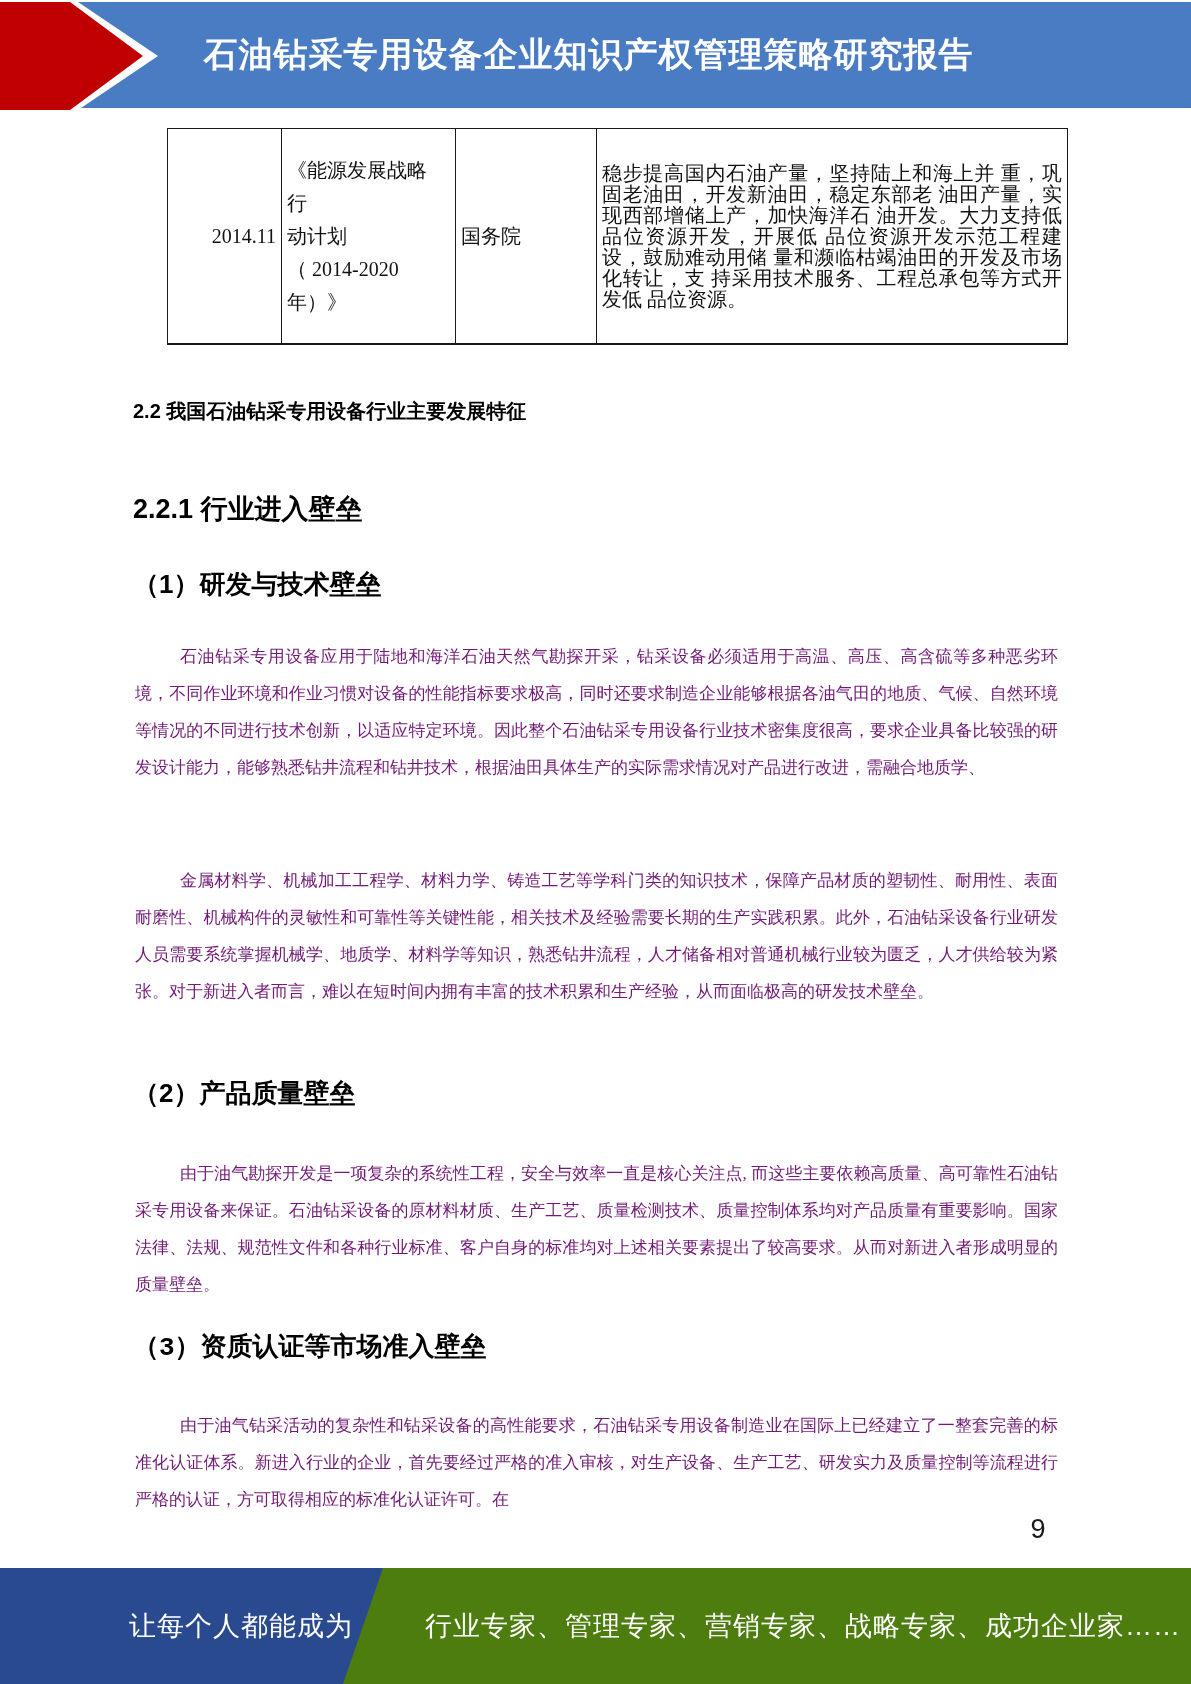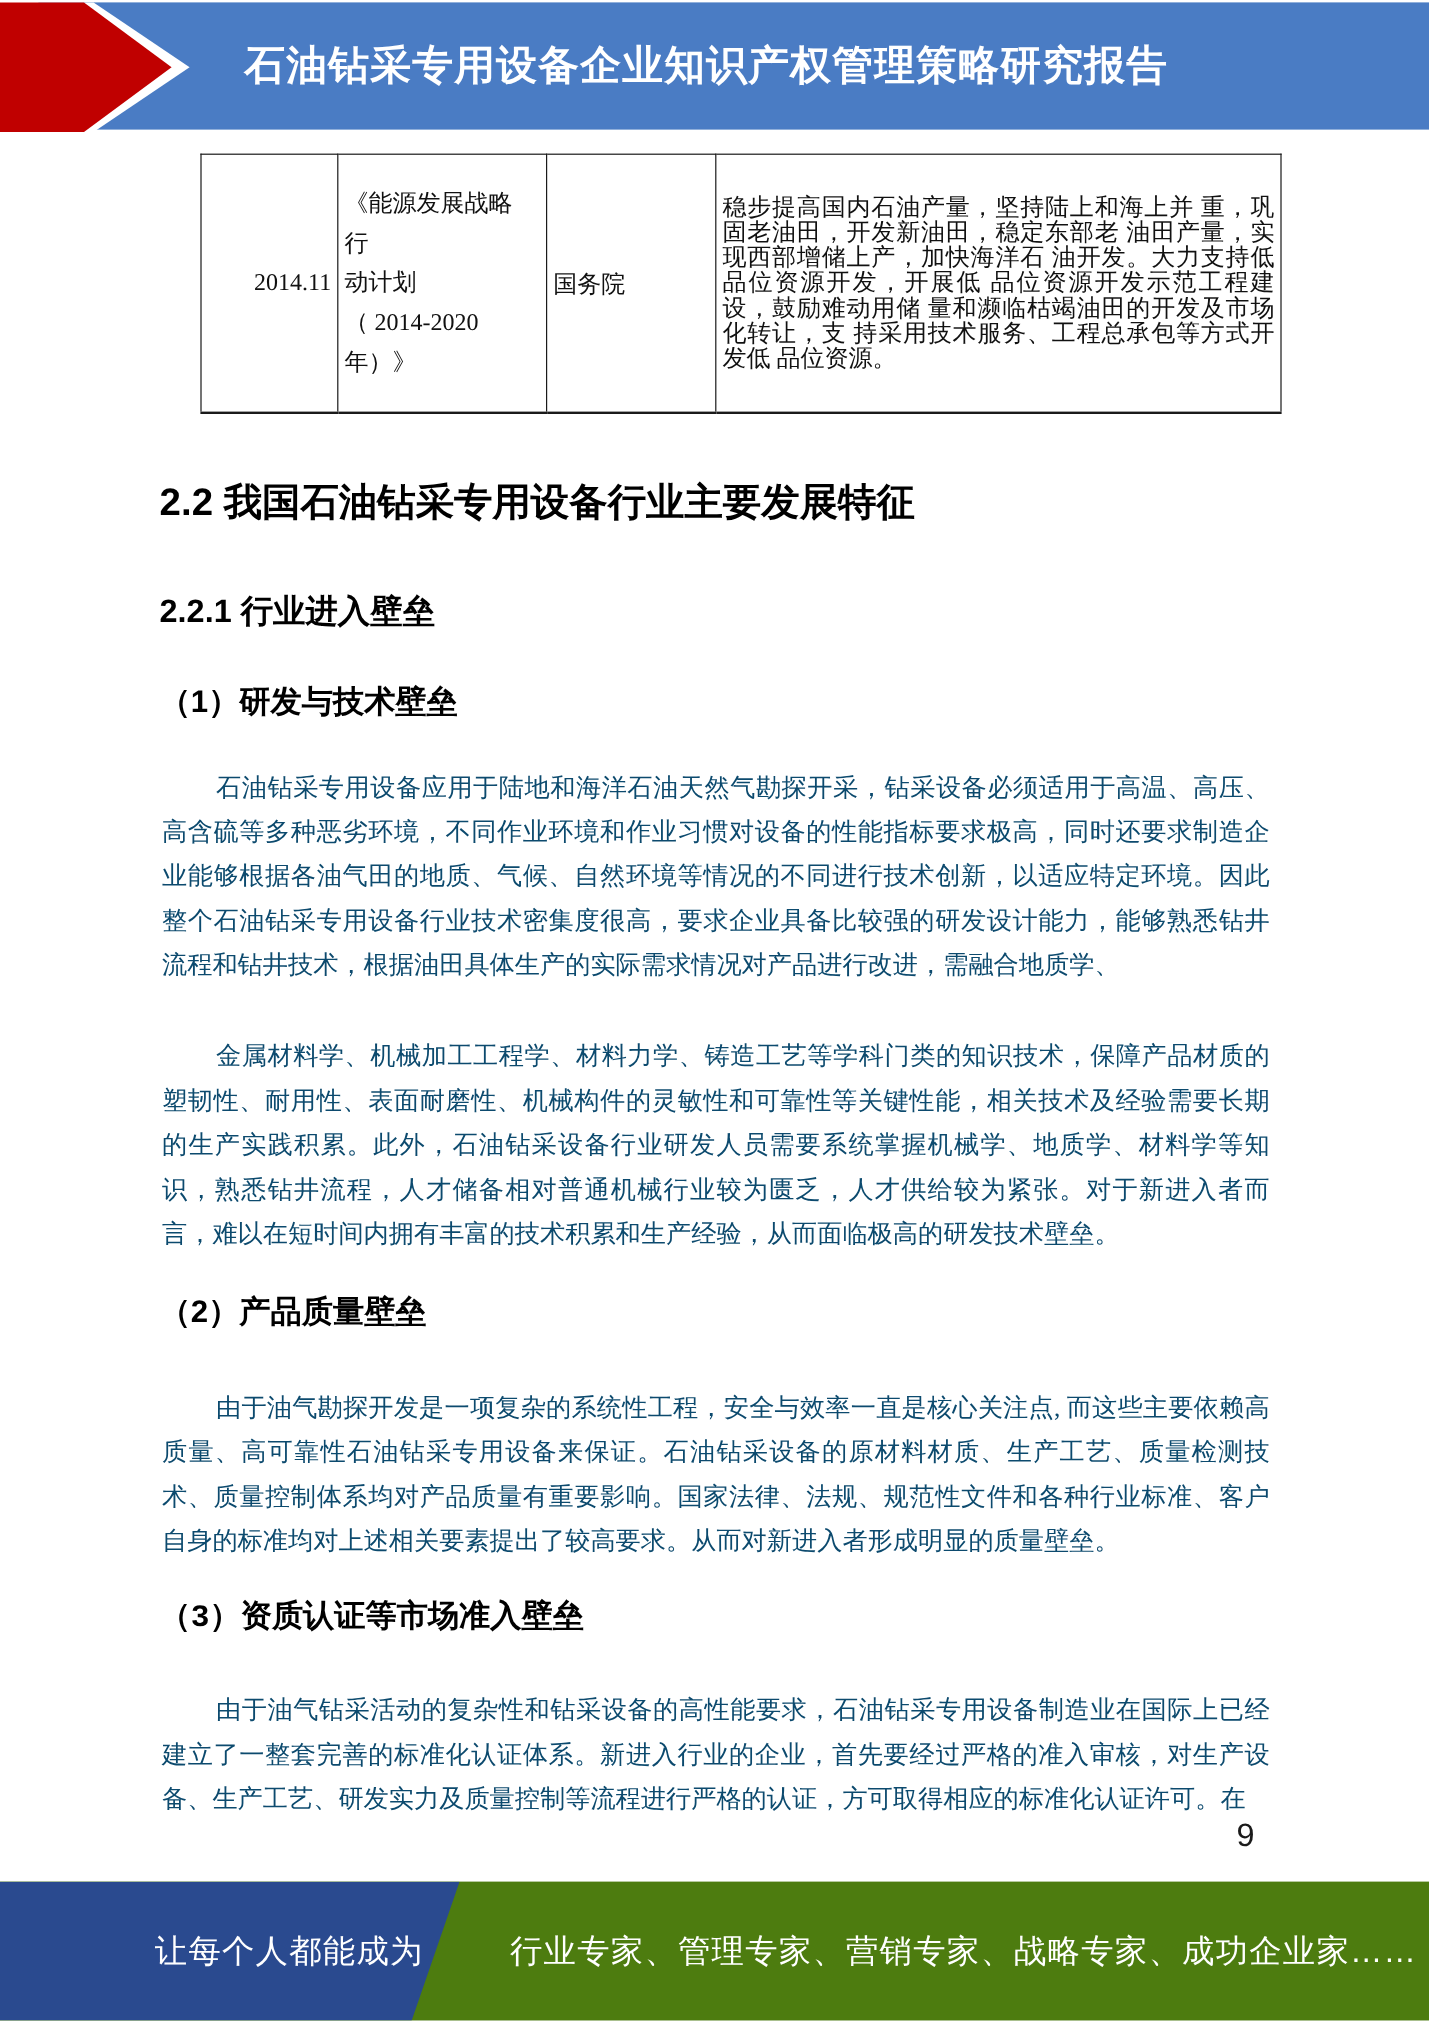--- a/index.html
+++ b/index.html
@@ -32,29 +32,29 @@
   .td-date{width:103px;text-align:right;}
   .td-policy{width:163px;text-align:left;line-height:33px;white-space:pre-line;margin-top:48px;}
   .td-issuer{width:130px;text-align:left;}
   .td-desc{width:460px;vertical-align:top;text-align:justify;line-height:21px;padding-top:3px;}
   
   .h-sec{
     position:absolute;left:133px;
     font-family:"Liberation Sans","DejaVu Sans",sans-serif;
     font-weight:bold;color:#000;line-height:1.15;white-space:nowrap;
   }
-  .h1{top:400px;font-size:32px;text-align:right;}
+  .h1{top:400px;font-size:20px;text-align:right;}
   .h2{top:494px;font-size:27px;}
   .h3{top:570px;font-size:26px;}
   .h4{top:1079px;font-size:26px;}
   .h5{top:1334px;font-size:26px;font-family:Liberation Mono, monospace;}
   .para{
     position:absolute;left:135px;width:923px;
-    font-size:21px;line-height:37px;text-align:justify;
-    text-indent:45px;color:#0c4a6e;
+    font-size:17px;line-height:37px;text-align:justify;
+    text-indent:45px;color:#701a75;
   }
   .p1{top:638px;}
   .p2{top:862px;}
   .p3{top:1155px;}
   .p4{top:1407px;}
   .page-number{
     position:absolute;left:1018px;top:1514px;width:40px;text-align:center;
     font-family:"Liberation Sans","DejaVu Sans",sans-serif;
     font-size:27px;color:#1a1a1a;
   }

